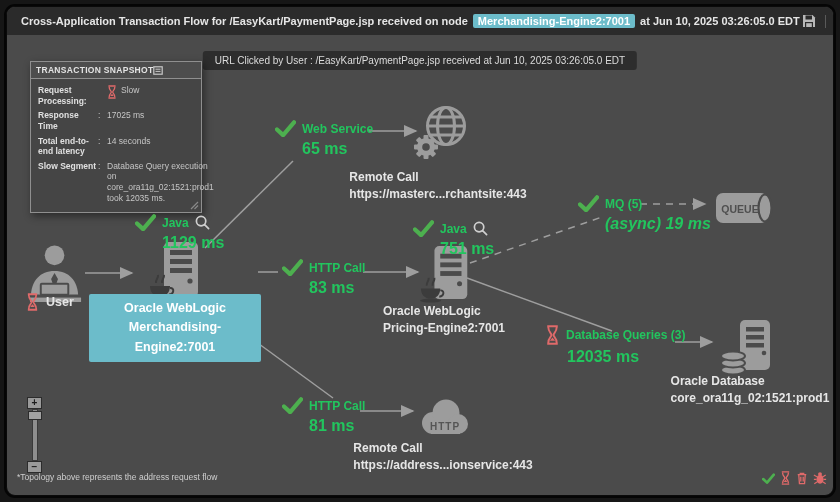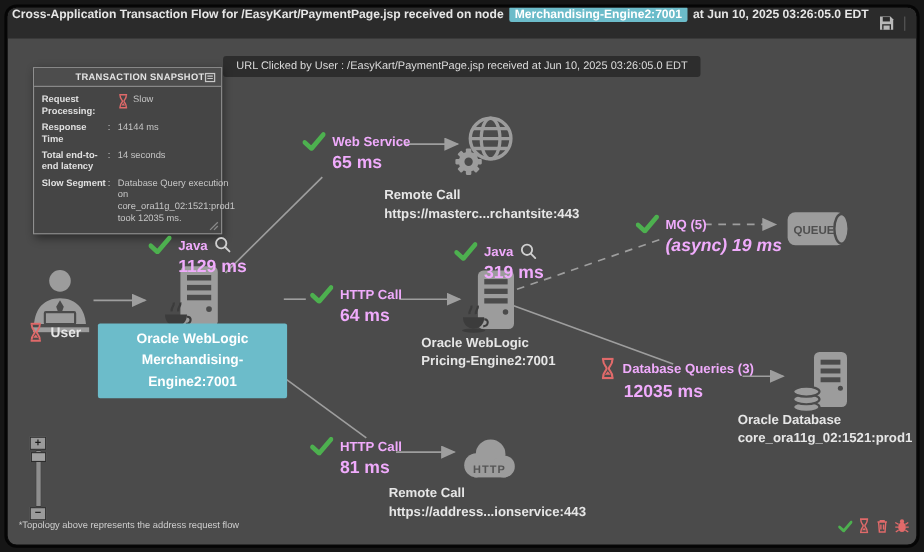--- a/index.html
+++ b/index.html
@@ -1,44 +1,44 @@
 <!DOCTYPE html>
 <html><head>
 <meta charset="utf-8">
 <style>
   html,body { margin:0; padding:0; background:#161616; width:840px; height:502px; overflow:hidden;
     font-family:"Liberation Sans","DejaVu Sans",sans-serif; }
   .window { position:absolute; left:6px; top:6px; width:826px; height:488px; background:#4b4b4b;
     border:1px solid #0a0a0a; border-radius:9px; overflow:hidden; box-shadow:0 0 0 2px #050505; }
   
-  .titlebar { height:28px; background:#2b2b2b; display:flex; padding:0 10px 0 4px; }
+  .titlebar { height:28px; background:#2b2b2b; display:flex; align-items:center; padding:0 10px 0 14px; }
   .title { font-size:11px; font-weight:bold; color:#e6e6e6; white-space:nowrap; }
   .title .hl { background:#6cbcca; color:#ffffff; padding:1px 5px; border-radius:2px; margin:0 5px; }
   .tb-icons { margin-left:auto; display:flex; align-items:center; gap:7px; }
   .tb-btn { width:18px; height:18px; display:flex; align-items:center; justify-content:center; cursor:pointer; }
   .tb-sep { width:1px; height:13px; background:#5a5a5a; }
   
   .canvas { position:absolute; top:28px; left:0; right:0; bottom:0;border-radius:19px; }
   .wires { position:absolute; left:0; top:0; pointer-events:none; }
   
   .banner { position:absolute; left:413px; top:16px; transform:translateX(-50%); background:#2d2d2d;
     color:#dcdcdc; font-size:10px; padding:4px 12px; border-radius:3px; white-space:nowrap; }
   
   .panel { position:absolute; left:23px; top:26px; width:170px; background:#454545; border:1px solid #8f8f8f;
     box-shadow:2px 3px 8px rgba(0,0,0,.45); font-size:8.5px; color:#c9c9c9; }
-  .panel-header { display:flex; align-items:center; justify-content:flex-end; padding:3px 5px;
+  .panel-header { display:flex; align-items:center; justify-content:flex-start; padding:3px 5px;
     border-bottom:1px solid #8f8f8f; background:#4d4d4d; font-weight:bold; color:#e3e3e3; font-size:8.5px; letter-spacing:.3px; }
   .panel-body { padding:6px 7px 5px; position:relative; }
   .prow { display:flex; margin-bottom:4px; line-height:1.25; }
   .plabel { width:60px; font-weight:bold; color:#e0e0e0; flex-shrink:0; }
   .psep { width:9px; flex-shrink:0; }
   .pval { flex:1; color:#c6c6c6; display:flex; align-items:flex-start; gap:4px; }
   .grip { position:absolute; right:2px; bottom:2px; opacity:.8; }
   
-  .edge { position:absolute; color:#f0abfc; }
+  .edge { position:absolute; color:#22c55e; }
   .erow { display:flex; align-items:center; gap:6px; }
   .elabel { font-size:12px; font-weight:bold; white-space:nowrap; }
   .eval { font-size:16px; font-weight:bold; margin-left:27px; margin-top:3px; white-space:nowrap; }
   .italic { font-style:italic; }
   .edge-db .eval { margin-left:22px; }
   
   .node { position:absolute; cursor:pointer; }
   .nlabel { position:absolute; transform:translateX(-50%); font-size:12px; font-weight:bold;
     color:#e6e6e6; line-height:1.4; white-space:nowrap; }
   .merch-box { position:absolute; left:82px; top:259px; width:168px; padding:5px 2px; background:#6cbcca;
@@ -121,21 +121,21 @@
                 <path d="M2,1.2 h10 M2,17.8 h10" stroke="#e06a6a" stroke-width="2"></path>
                 <path d="M3,2 C3,7 6,7.5 6,9.5 C6,11.5 3,12 3,17 M11,2 C11,7 8,7.5 8,9.5 C8,11.5 11,12 11,17" stroke="#e06a6a" stroke-width="1.8" fill="none"></path>
                 <path d="M4.5,15 h5 l-2.5,-3.2 z" fill="#e06a6a"></path>
               </svg>
             <span>Slow</span>
           </span>
         </div>
         <div class="prow">
           <span class="plabel">Response Time</span>
           <span class="psep">:</span>
-          <span class="pval">14144 ms</span>
+          <span class="pval">17025 ms</span>
         </div>
         <div class="prow">
           <span class="plabel">Total end-to-end latency</span>
           <span class="psep">:</span>
           <span class="pval">14 seconds</span>
         </div>
         <div class="prow">
           <span class="plabel">Slow Segment</span>
           <span class="psep">:</span>
           <span class="pval">Database Query execution on core_ora11g_02:1521:prod1 took 12035 ms.</span>
@@ -295,35 +295,35 @@
       <div class="eval">65 ms</div>
     </div>
 
     <div class="edge" style="left:275px; top:224px;">
       <div class="erow">
         <svg width="21" height="17" viewBox="0 0 22 18">
             <path d="M2,10 L8.5,16 L20,2.5" stroke="#4db04f" stroke-width="4.5" fill="none" stroke-linecap="round" stroke-linejoin="round"></path>
           </svg>
         <span class="elabel">HTTP Call</span>
       </div>
-      <div class="eval">64 ms</div>
+      <div class="eval">83 ms</div>
     </div>
 
     <div class="edge" style="left:406px; top:185px;">
       <div class="erow">
         <svg width="21" height="17" viewBox="0 0 22 18">
             <path d="M2,10 L8.5,16 L20,2.5" stroke="#4db04f" stroke-width="4.5" fill="none" stroke-linecap="round" stroke-linejoin="round"></path>
           </svg>
         <span class="elabel">Java</span>
         <svg width="15" height="15" viewBox="0 0 16 16">
             <circle cx="6.5" cy="6.5" r="5" stroke="#cfcfcf" stroke-width="1.8" fill="none"></circle>
             <line x1="10.2" y1="10.2" x2="14.5" y2="14.5" stroke="#cfcfcf" stroke-width="1.8" stroke-linecap="round"></line>
           </svg>
       </div>
-      <div class="eval">319 ms</div>
+      <div class="eval">751 ms</div>
     </div>
 
     <div class="edge" style="left:571px; top:160px;">
       <div class="erow">
         <svg width="21" height="17" viewBox="0 0 22 18">
             <path d="M2,10 L8.5,16 L20,2.5" stroke="#4db04f" stroke-width="4.5" fill="none" stroke-linecap="round" stroke-linejoin="round"></path>
           </svg>
         <span class="elabel">MQ (5)</span>
       </div>
       <div class="eval italic">(async) 19 ms</div>

